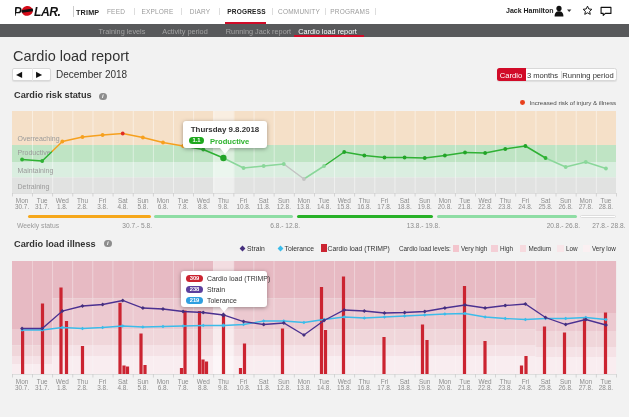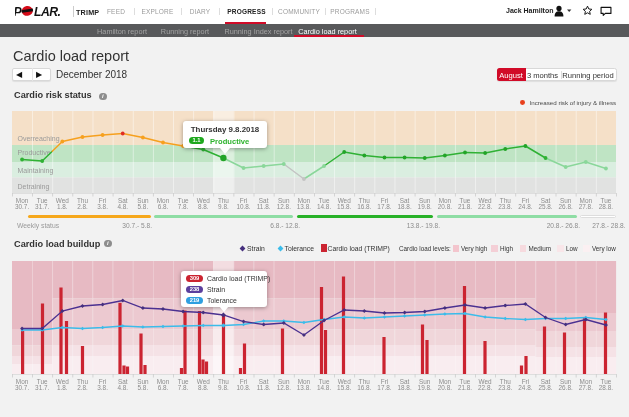--- a/index.html
+++ b/index.html
@@ -40,37 +40,37 @@
   <path d="M13 4.5 l2.2 2.6 l2.2 -2.6 z" fill="#333"></path>
 </svg>
 <svg class="abs" style="left:581.5px;top:5px" width="11" height="11" viewBox="0 0 24 24">
   <path d="M12 2.5 l2.9 6.2 6.6 0.7 -4.9 4.5 1.4 6.5 -6 -3.4 -6 3.4 1.4 -6.5 -4.9 -4.5 6.6 -0.7 z" fill="none" stroke="#111" stroke-width="2.1" stroke-linejoin="round"></path>
 </svg>
 <svg class="abs" style="left:599.5px;top:5.5px" width="12" height="10.5" viewBox="0 0 28 24">
   <path d="M2.5 3 h23 v14 h-13 l-5 4.5 v-4.5 h-5 z" fill="none" stroke="#111" stroke-width="2.6" stroke-linejoin="round"></path>
 </svg>
 
 <div class="abs" style="left:0;top:24px;width:629px;height:13.3px;background:#58595b"></div>
-<div class="abs" style="left:122px;top:27px;transform:translateX(-50%);font-size:7.3px;font-weight:normal;color:#a3a3a3">Hamilton report</div>
-<div class="abs" style="left:185px;top:27px;transform:translateX(-50%);font-size:7.3px;font-weight:normal;color:#a3a3a3">Running report</div>
-<div class="abs" style="left:258.5px;top:27px;transform:translateX(-50%);font-size:7.3px;font-weight:normal;color:#a3a3a3">Running Index report</div>
+<div class="abs" style="left:122px;top:27px;transform:translateX(-50%);font-size:7.3px;font-weight:normal;color:#a3a3a3">Training levels</div>
+<div class="abs" style="left:185px;top:27px;transform:translateX(-50%);font-size:7.3px;font-weight:normal;color:#a3a3a3">Activity period</div>
+<div class="abs" style="left:258.5px;top:27px;transform:translateX(-50%);font-size:7.3px;font-weight:normal;color:#a3a3a3">Running Jack report</div>
 <div class="abs" style="left:327.5px;top:27px;transform:translateX(-50%);font-size:7.3px;font-weight:normal;color:#fff">Cardio load report</div>
 
 <div class="abs" style="left:294.4px;top:34.9px;width:70px;height:2.4px;background:#d10b28"></div>
 
 <div class="abs" style="left:13px;top:48px;font-size:14.5px;color:#333">Cardio load report</div>
 <div class="abs" style="left:12px;top:67.5px;width:39px;height:13.5px;background:#fff;border:1px solid #d8d8d8;border-radius:2px;box-shadow:0 1px 1px rgba(0,0,0,0.08)"></div>
 <div class="abs" style="left:16px;top:69.5px;font-size:8px;color:#111">◀</div>
 <div class="abs" style="left:31.5px;top:67.5px;width:1px;height:13.5px;background:#e5e5e5"></div>
 <div class="abs" style="left:36px;top:69.5px;font-size:8px;color:#111">▶</div>
 <div class="abs" style="left:56px;top:69px;font-size:10px;color:#333">December 2018</div>
 
 <div class="abs" style="left:497px;top:67.5px;width:119.5px;height:13.5px;background:#fff;border:1px solid #d8d8d8;border-radius:2.5px;box-shadow:0 1px 1px rgba(0,0,0,0.08)"></div>
 <div class="abs" style="left:497px;top:67.5px;width:28.5px;height:13.5px;background:#d10b28;border-radius:2.5px 0 0 2.5px"></div>
-<div class="abs" style="left:511px;top:70.5px;transform:translateX(-50%);font-size:7.6px;color:#fff">August</div>
+<div class="abs" style="left:511px;top:70.5px;transform:translateX(-50%);font-size:7.6px;color:#fff">Cardio</div>
 <div class="abs" style="left:542.5px;top:70.5px;transform:translateX(-50%);font-size:7.6px;color:#333">3 months</div>
 <div class="abs" style="left:560.5px;top:70.5px;width:1px;height:8px;background:#ddd"></div>
 <div class="abs" style="left:588px;top:70.5px;transform:translateX(-50%);font-size:7.6px;color:#333">Running period</div>
 
 <div class="abs" style="left:14px;top:89.5px;font-size:9.2px;font-weight:bold;color:#333">Cardio risk status</div>
 <div class="abs" style="left:99px;top:92.5px;width:7.5px;height:7.5px;border-radius:50%;background:#8d8d8d;color:#fff;font-size:5.8px;font-weight:bold;text-align:center;line-height:7.5px;font-style:italic">i</div>
 <div class="abs" style="left:520px;top:100px;width:4.8px;height:4.8px;border-radius:50%;background:#e8401c"></div>
 <div class="abs" style="left:529.5px;top:99px;font-size:6.2px;color:#4a4a4a">Increased risk of injury &amp; illness</div>
 
 <svg width="604" height="98" viewBox="0 0 604 98" style="position:absolute;left:12px;top:110.5px;overflow:visible">
@@ -271,21 +271,21 @@
 <div class="abs" style="left:296.5px;top:215px;width:136.5px;height:2.6px;border-radius:2px;background:#28b228"></div>
 <div class="abs" style="left:437px;top:215px;width:139.5px;height:2.6px;border-radius:2px;background:#8edda4"></div>
 <div class="abs" style="left:580px;top:214.5px;width:35.5px;height:3.4px;border-radius:2px;background:#fff;border:0.7px solid #ddd"></div>
 <div class="abs" style="left:17px;top:221.5px;font-size:6.8px;color:#999">Weekly status</div>
 <div class="abs" style="left:152px;top:221.5px;transform:translateX(-100%);font-size:6.6px;color:#8c8c8c">30.7.- 5.8.</div>
 <div class="abs" style="left:300px;top:221.5px;transform:translateX(-100%);font-size:6.6px;color:#8c8c8c">6.8.- 12.8.</div>
 <div class="abs" style="left:440px;top:221.5px;transform:translateX(-100%);font-size:6.6px;color:#8c8c8c">13.8.- 19.8.</div>
 <div class="abs" style="left:580px;top:221.5px;transform:translateX(-100%);font-size:6.6px;color:#8c8c8c">20.8.- 26.8.</div>
 <div class="abs" style="left:625.5px;top:221.5px;transform:translateX(-100%);font-size:6.6px;color:#8c8c8c">27.8.- 28.8.</div>
 
-<div class="abs" style="left:14px;top:239px;font-size:9.2px;font-weight:bold;color:#333">Cardio load buildup</div>
+<div class="abs" style="left:14px;top:239px;font-size:9.2px;font-weight:bold;color:#333">Cardio load illness</div>
 <div class="abs" style="left:104px;top:239.5px;width:7.5px;height:7.5px;border-radius:50%;background:#8d8d8d;color:#fff;font-size:5.8px;font-weight:bold;text-align:center;line-height:7.5px;font-style:italic">i</div>
 
 <svg class="abs" style="left:239px;top:245px" width="7" height="7" viewBox="0 0 7 7">
       <rect x="1.45" y="1.45" width="4.1" height="4.1" fill="#46307e" transform="rotate(45 3.5 3.5)"></rect>
     </svg>
 <div class="abs" style="left:247px;top:244.8px;font-size:6.8px;color:#333">Strain</div>
 <svg class="abs" style="left:277px;top:245px" width="7" height="7" viewBox="0 0 7 7">
       <rect x="1.45" y="1.45" width="4.1" height="4.1" fill="#3bbcea" transform="rotate(45 3.5 3.5)"></rect>
     </svg>
 <div class="abs" style="left:284.5px;top:244.8px;font-size:6.8px;color:#333">Tolerance</div>

